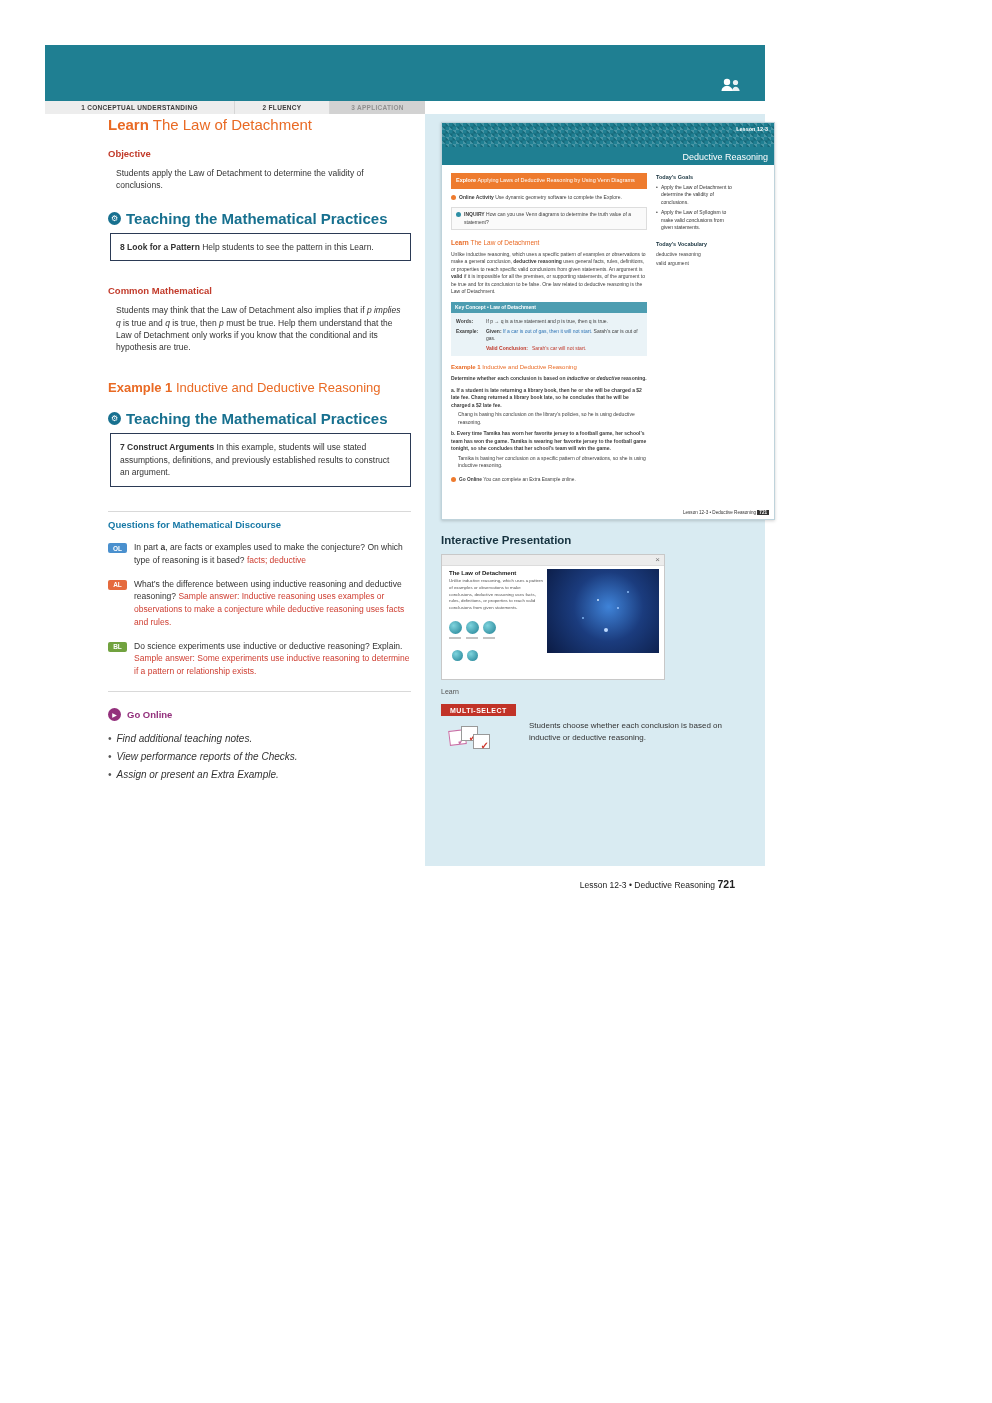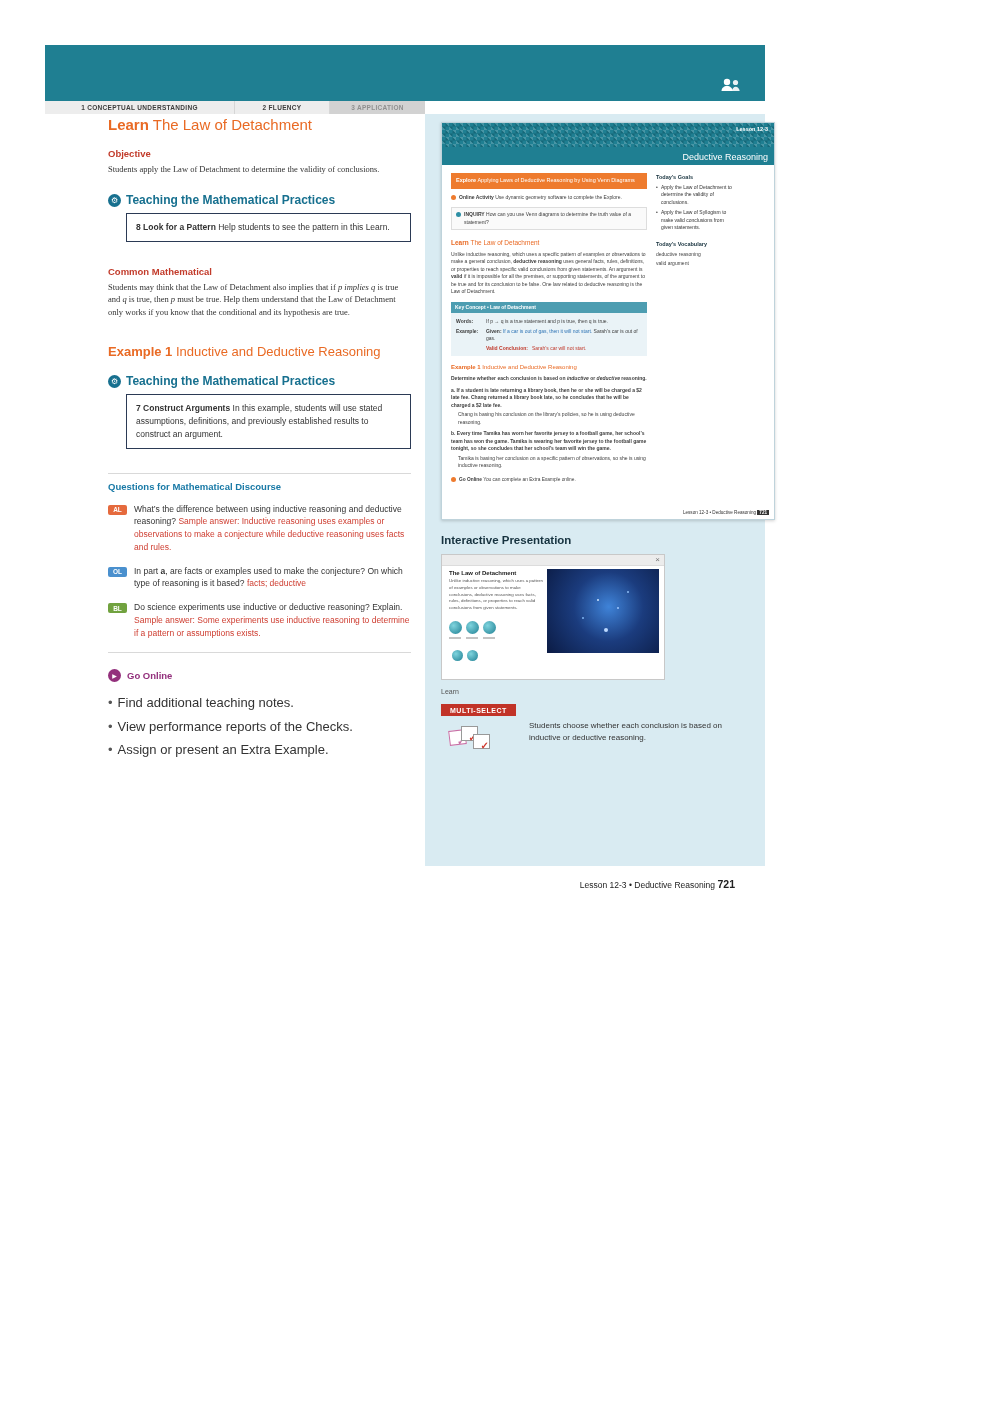--- a/index.html
+++ b/index.html
@@ -16,41 +16,41 @@
   .seg{display:flex;align-items:center;justify-content:center;border-right:1px solid #d6d6d6;box-sizing:border-box;}
   .seg1{width:190px;} .seg2{width:95px;}
   .seg3{width:95px;background:#d2d2d2;color:#8f8f8f;border-right:none;}
 
   
   .left-col{position:absolute;left:108px;top:116px;width:303px;}
   .learn-h{margin:0;font-size:15px;font-weight:400;line-height:1.2;}
   .learn-h .lbl{color:var(--orange,#E96A24);font-weight:800;}
   .learn-h .ttl{color:var(--orange,#E96A24);}
   .red-h{margin:14px 0 4px;font-size:9.5px;font-weight:700;color:var(--heading-red,#C23B2B);}
-  .body{margin:0;font-size:8.5px;line-height:1.45;font-family:Liberation Serif, serif;}
+  .body{margin:8px;font-size:8.5px;line-height:1.45;}
   .tmp-row{display:flex;align-items:center;gap:5px;margin-top:18px;}
   .tmp-icon{width:13px;height:13px;border-radius:50%;background:var(--tmp-teal,#17708F);color:#fff;font-size:8px;
             display:flex;align-items:center;justify-content:center;flex:0 0 auto;}
-  .tmp-h{font-size:12px;font-weight:700;color:var(--tmp-teal,#17708F);}
-  .tmp-box{margin:6px 0 0 18px;border:1.6px solid var(--box-border,#2B3A55);padding:7px 9px;font-size:8.5px;line-height:1.5;}
+  .tmp-h{font-size:15px;font-weight:700;color:var(--tmp-teal,#17708F);}
+  .tmp-box{margin:6px 0 0 2px;border:1.6px solid var(--box-border,#2B3A55);padding:7px 9px;font-size:8.5px;line-height:1.5;}
   .ex-h{margin:26px 0 0;font-size:13px;font-weight:400;color:var(--orange,#E96A24);max-width:275px;line-height:1.25;}
   .ex-h b{font-weight:800;}
   .discourse{margin-top:24px;border-top:1px solid #d9d9d9;border-bottom:1px solid #d9d9d9;padding:7px 0 13px;}
   .disc-h{margin:0;font-size:9.5px;font-weight:700;color:var(--discourse-blue,#1879A6);}
   .q{display:flex;gap:7px;margin-top:11px;}
   .badge{flex:0 0 auto;min-width:15px;height:10px;padding:0 2px;border-radius:2px;color:#fff;font-size:6.5px;font-weight:700;
          display:flex;align-items:center;justify-content:center;margin-top:2px;}
   .al{background:var(--badge-al,#E56A3D);} .ol{background:var(--badge-ol,#4A90CE);} .bl{background:var(--badge-bl,#71A23F);}
   .qtext{margin:0;font-size:8.5px;line-height:1.5;}
   .ans{color:var(--answer-red,#CE3D30);}
   .go-row{display:flex;align-items:center;gap:6px;margin-top:16px;}
   .go-icon{width:13px;height:13px;border-radius:50%;background:var(--purple,#93307C);color:#fff;font-size:6px;
            display:flex;align-items:center;justify-content:center;flex:0 0 auto;}
   .go-h{font-size:9.5px;font-weight:700;color:var(--purple,#93307C);}
-  .go-list{list-style:none;margin:9px 0 0;padding:0;font-size:13px;line-height:1.8;}
+  .go-list{list-style:none;margin:9px 0 0;padding:0;font-size:10px;line-height:1.8;font-style:italic;}
   .go-list li::before{content:"\2022";margin-right:5px;color:#555;}
 
   
   .panel{position:absolute;left:425px;top:114px;width:340px;height:752px;background:var(--panel-blue,#D9EBF2);}
 
   
   .thumb{position:absolute;left:16px;top:8px;width:300px;height:396px;background:#fff;border:1px solid #bfd3db;
          box-shadow:0 1px 3px rgba(0,0,0,.18);padding-left:32px;}
   .th-head{position:absolute;left:0;top:0;right:0;height:42px;background:var(--teal,#1F7F92);}
   .th-pattern{position:absolute;left:0;top:0;right:0;height:24px;
@@ -184,32 +184,32 @@
     </div>
     <div class="tmp-box">
       <b>7 Construct Arguments</b>
       <span>In this example, students will use stated assumptions, definitions, and previously established results to construct an argument.</span>
     </div>
 
     <section class="discourse">
       <h3 class="disc-h">Questions for Mathematical Discourse</h3>
 
       <div class="q">
+        <span class="badge ol">OL</span>
+        <p class="qtext"><span>In part </span><b>a</b><span>, are facts or examples used to make the conjecture? On which type of reasoning is it based? </span><span class="ans">facts; deductive</span></p>
+      </div>
+
+      <div class="q">
         <span class="badge al">AL</span>
         <p class="qtext"><span>What’s the difference between using inductive reasoning and deductive reasoning? </span><span class="ans">Sample answer: Inductive reasoning uses examples or observations to make a conjecture while deductive reasoning uses facts and rules.</span></p>
       </div>
 
       <div class="q">
-        <span class="badge ol">OL</span>
-        <p class="qtext"><span>In part </span><b>a</b><span>, are facts or examples used to make the conjecture? On which type of reasoning is it based? </span><span class="ans">facts; deductive</span></p>
-      </div>
-
-      <div class="q">
         <span class="badge bl">BL</span>
-        <p class="qtext"><span>Do science experiments use inductive or deductive reasoning? Explain. </span><span class="ans">Sample answer: Some experiments use inductive reasoning to determine if a pattern or assumptions exists.</span></p>
+        <p class="qtext"><span>Do science experiments use inductive or deductive reasoning? Explain. </span><span class="ans">Sample answer: Some experiments use inductive reasoning to determine if a pattern or relationship exists.</span></p>
       </div>
     </section>
 
     <div class="go-row">
       <span class="go-icon">▶</span>
       <span class="go-h">Go Online</span>
     </div>
     <ul class="go-list">
       <li><span>Find additional teaching notes.</span></li>
       <li><span>View performance reports of the Checks.</span></li>

